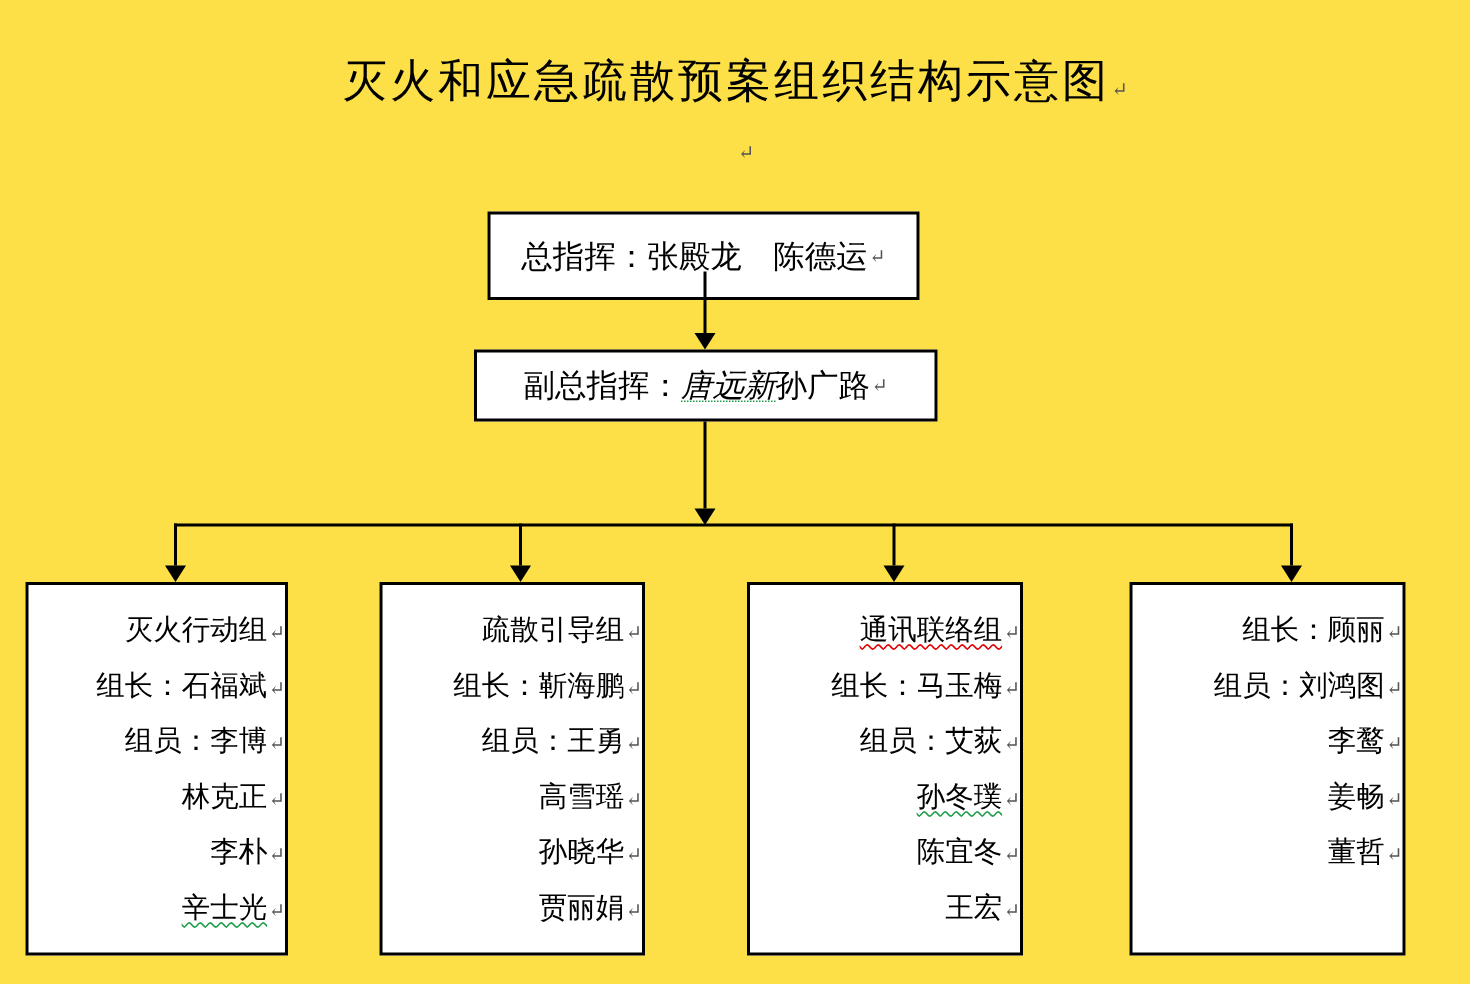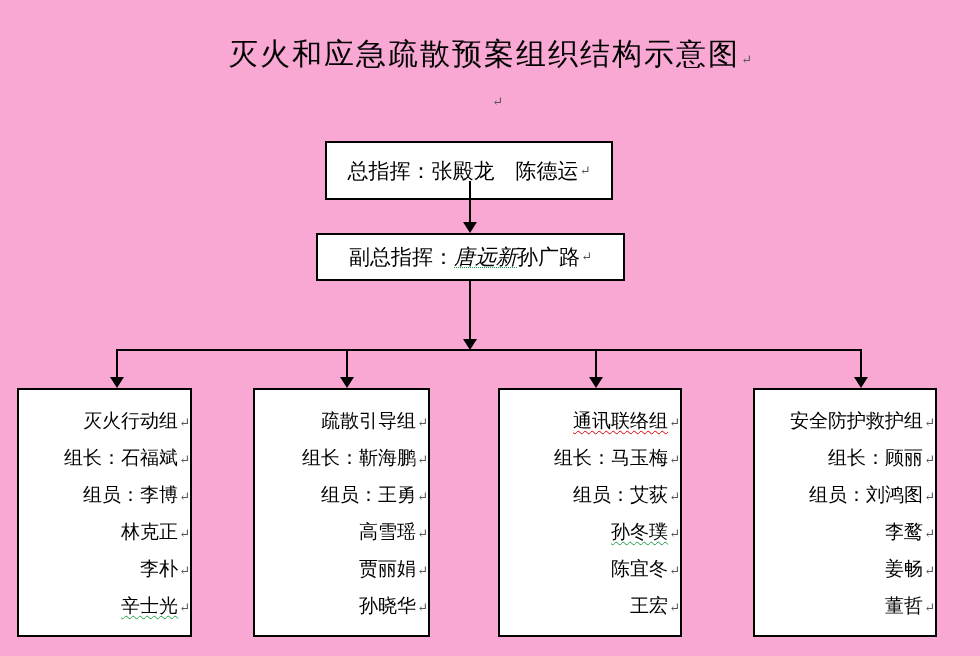--- a/index.html
+++ b/index.html
@@ -4,21 +4,21 @@
 <style>
   html, body {
     margin: 0;
     padding: 0;
     background: #ffffff;
   }
   #canvas {
     position: relative;
     width: 980px;
     height: 656px;
-    background: #f9a8d4;
+    background: #fde047;
     font-family: "Liberation Serif", "DejaVu Serif", serif;
     color: #000000;
     overflow: hidden;
   }
   .abs { position: absolute; }
 
   
   .doc-title {
     left: 0; top: 34px; width: 980px;
     text-align: center;
@@ -175,35 +175,34 @@
     <div class="g-line indent"><span>林克正</span><span class="pilcrow">↵</span></div>
     <div class="g-line indent"><span>李朴</span><span class="pilcrow">↵</span></div>
     <div class="g-line indent"><span class="sq-green">辛士光</span><span class="pilcrow">↵</span></div>
   </div>
 
   <div id="group-box-2" class="group-box">
     <div class="g-line"><span>疏散引导组</span><span class="pilcrow">↵</span></div>
     <div class="g-line"><span>组长：靳海鹏</span><span class="pilcrow">↵</span></div>
     <div class="g-line"><span>组员：王勇</span><span class="pilcrow">↵</span></div>
     <div class="g-line indent"><span>高雪瑶</span><span class="pilcrow">↵</span></div>
+    <div class="g-line indent"><span>孙晓华</span><span class="pilcrow">↵</span></div>
     <div class="g-line indent"><span>贾丽娟</span><span class="pilcrow">↵</span></div>
-    <div class="g-line indent"><span>孙晓华</span><span class="pilcrow">↵</span></div>
   </div>
 
   <div id="group-box-3" class="group-box">
     <div class="g-line"><span class="sq-red">通讯联络组</span><span class="pilcrow">↵</span></div>
     <div class="g-line"><span>组长：马玉梅</span><span class="pilcrow">↵</span></div>
     <div class="g-line"><span>组员：艾荻</span><span class="pilcrow">↵</span></div>
     <div class="g-line indent"><span class="sq-green">孙冬璞</span><span class="pilcrow">↵</span></div>
     <div class="g-line indent"><span>陈宜冬</span><span class="pilcrow">↵</span></div>
     <div class="g-line indent"><span>王宏</span><span class="pilcrow">↵</span></div>
   </div>
 
   <div id="group-box-4" class="group-box">
-    <div class="g-line"><span>安全防护救护组</span><span class="pilcrow">↵</span></div>
     <div class="g-line"><span>组长：顾丽</span><span class="pilcrow">↵</span></div>
     <div class="g-line"><span>组员：刘鸿图</span><span class="pilcrow">↵</span></div>
     <div class="g-line indent"><span>李鹜</span><span class="pilcrow">↵</span></div>
     <div class="g-line indent"><span>姜畅</span><span class="pilcrow">↵</span></div>
     <div class="g-line indent"><span>董哲</span><span class="pilcrow">↵</span></div>
   </div>
 
 </div>
 
 </body></html>

